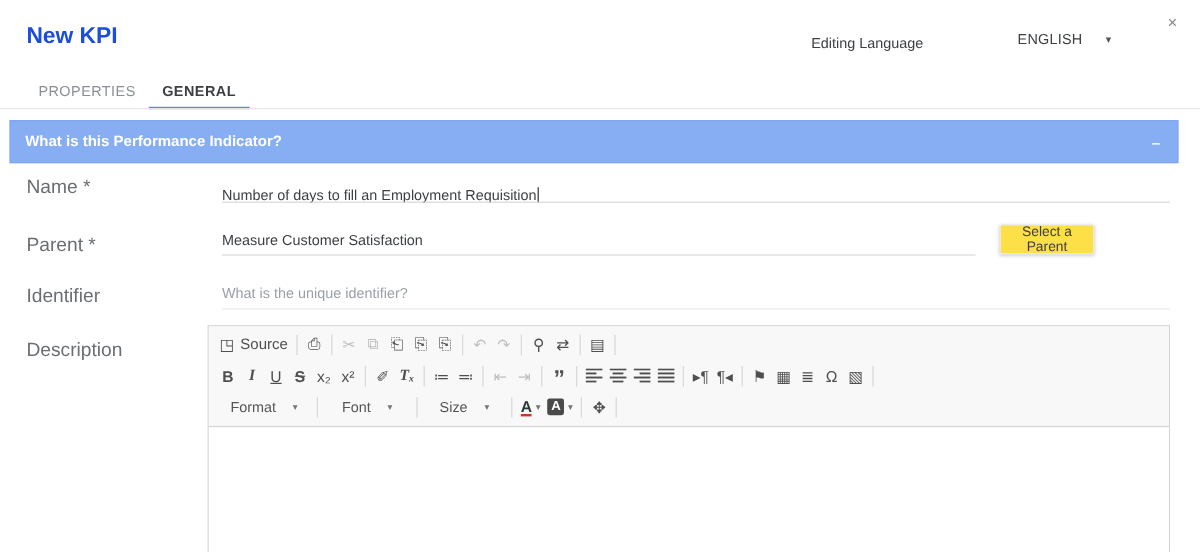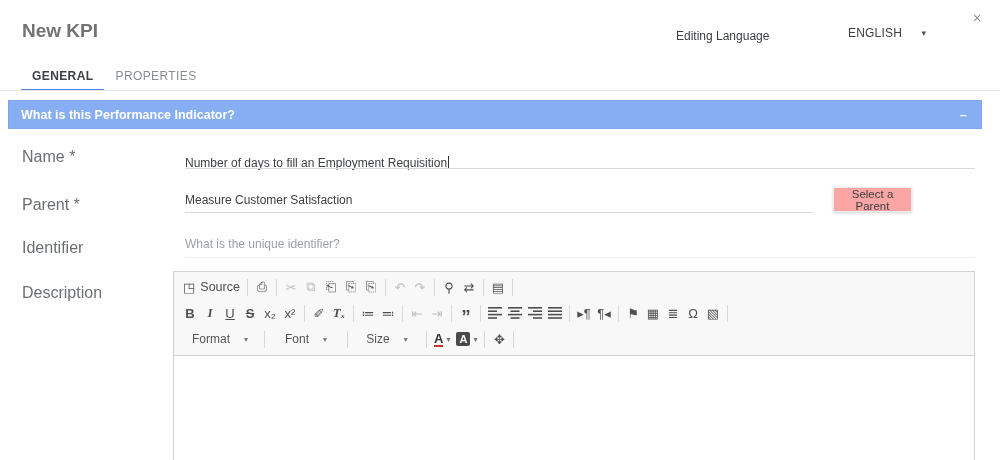--- a/index.html
+++ b/index.html
@@ -1,54 +1,54 @@
 <!DOCTYPE html>
 <html><head>
 <meta charset="utf-8">
 <style>
   * { margin:0; padding:0; box-sizing:border-box; }
   html,body { width:1000px; height:460px; background:#fff; overflow:hidden;
               font-family:"Liberation Sans", sans-serif; }
   .dialog { position:relative; width:1000px; height:460px; background:#fff; }
 
   
-  .title { position:absolute; left:22px; top:20px; font-size:19px; font-weight:700; color:#737373; }
+  .title { position:absolute; left:22px; top:20px; font-size:19px; font-weight:700; color:#1d4ed8; }
   .editing-language { position:absolute; left:676px; top:29px; font-size:12px; color:#3c4043; }
   .language-select { position:absolute; left:848px; top:26px; width:78px; display:flex;
                      align-items:center; justify-content:space-between; cursor:pointer; }
   .language-select .lang-val { font-size:12px; font-weight:500; color:#3c4043; letter-spacing:.2px; }
   .language-select .caret { font-size:9px; color:#555; }
   .close-x { position:absolute; left:969px; top:10px; font-size:14px; color:#888; cursor:pointer;
              width:16px; height:16px; text-align:center; line-height:16px; }
 
   
   .tabs { position:absolute; left:21px; top:62px; display:flex; height:29px; }
   .tab { padding:0 11px; display:flex; align-items:center; font-size:12px; letter-spacing:.4px;
          color:#8a8f94; font-weight:500; cursor:pointer; border-bottom:2px solid transparent; }
   .tab.active { color:#3c4043; font-weight:700; border-bottom:2px solid #4f86ec; }
   .tabs-divider { position:absolute; left:0; top:90px; width:1000px; height:1px; background:#e8e8e8; }
 
   
-  .section-header { position:absolute; left:8px; top:100px; width:974px; height:29px;
+  .section-header { position:absolute; left:8px; top:100px; width:974px; height:36px;
                     background:#87aef3; border:1px solid #7da7f0; display:flex; align-items:center;
                     padding:0 14px 0 12px; cursor:pointer; }
   .section-header .sec-title { color:#fff; font-size:12.5px; font-weight:700; flex:1; }
   .section-header .collapse { color:#f2f6ff; font-size:13px; font-weight:700; cursor:pointer; }
 
   
   .field-label { position:absolute; left:22px; font-size:16px; color:#6b6f73; }
   .field-value { position:absolute; left:185px; font-size:12px; color:#3b3e42; }
   .underline { position:absolute; height:1px; background:#d9d9d9; }
   .caret-bar { display:inline-block; width:1px; height:13px; background:#333; vertical-align:-2px; margin-left:1px; }
   .placeholder-input { position:absolute; left:185px; width:790px; border:none; outline:none;
                        font-size:12px; color:#3b3e42; background:transparent;
                        font-family:"Liberation Sans", sans-serif; }
   .placeholder-input::placeholder { color:#9aa0a6; }
   .select-parent-btn { position:absolute; left:833px; top:187px; width:79px; height:25px;
-                       background:#fca5a5; border:1px solid #ececec; border-radius:2px;
+                       background:#fde047; border:1px solid #ececec; border-radius:2px;
                        box-shadow:0 1px 3px rgba(0,0,0,.18); font-size:11.5px; color:#3c4043;
                        display:flex; align-items:center; justify-content:center; cursor:pointer;
                        font-family:"Liberation Sans", sans-serif; }
 
   
   .editor { position:absolute; left:173px; top:271px; width:802px; height:189px;
             border:1px solid #d2d2d2; background:#fff; }
   .toolbar { background:#f8f8f8; border-bottom:1px solid #d2d2d2; padding:2px 4px 3px 6px; }
   .tb-row { display:flex; align-items:center; height:26px; }
   .ti { min-width:20px; height:22px; display:flex; align-items:center; justify-content:center;
@@ -84,25 +84,25 @@
 
   <div class="title">New KPI</div>
   <div class="editing-language">Editing Language</div>
   <div class="language-select">
     <span class="lang-val">ENGLISH</span>
     <span class="caret">▾</span>
   </div>
   <div class="close-x">×</div>
 
   <div class="tabs">
+    <div class="tab">
+      <span>PROPERTIES</span>
+    </div>
     <div class="tab active">
       <span>GENERAL</span>
-    </div>
-    <div class="tab">
-      <span>PROPERTIES</span>
     </div>
   </div>
   <div class="tabs-divider"></div>
 
   <div class="section-header">
     <span class="sec-title">What is this Performance Indicator?</span>
     <span class="collapse">–</span>
   </div>
 
   <div class="field-label" style="top:148px;">Name *</div>

